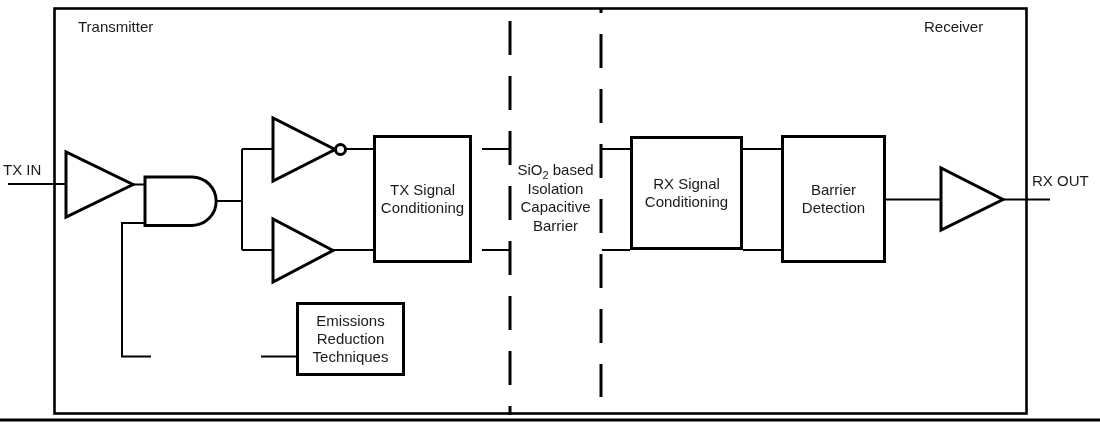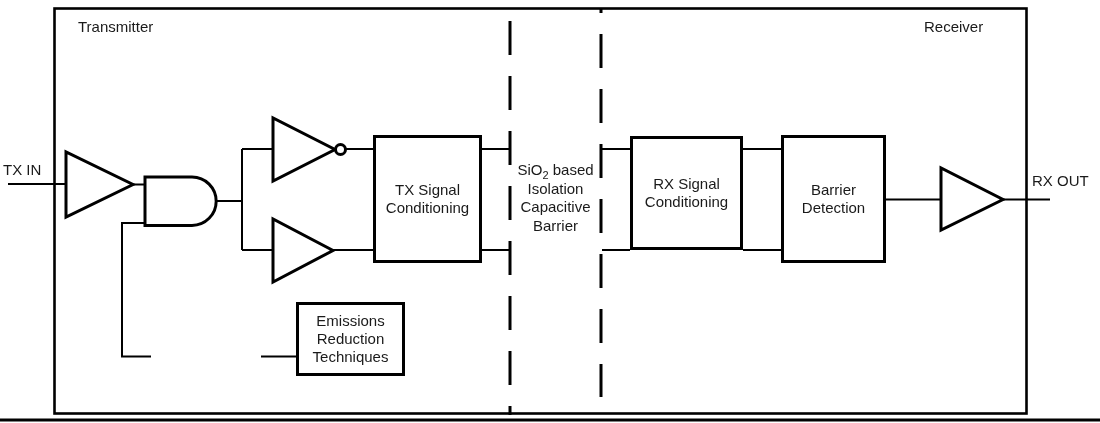--- a/index.html
+++ b/index.html
@@ -11,21 +11,21 @@
   svg.geometry{position:absolute;left:0;top:0;width:1100px;height:423px;}
   .lbl{position:absolute;font-size:15px;line-height:18px;white-space:nowrap;}
   .block{
     position:absolute;background:#ffffff;border:3px solid #000000;
     display:flex;flex-direction:column;align-items:center;justify-content:center;
     font-size:15px;line-height:18px;text-align:center;box-sizing:border-box;
   }
   .center-text{text-align:center;white-space:nowrap;}
   sub.iso-sub{font-size:11px;line-height:0;}
   
-  #blk-tx-cond{left:373px;top:135px;width:109px;height:128px;}
+  #blk-tx-cond{left:373px;top:135px;width:99px;height:128px;}
   #blk-rx-cond{left:630px;top:136px;width:113px;height:114px;}
   #blk-envelope{left:781px;top:135px;width:105px;height:128px;}
   #blk-oscillator{left:151px;top:320px;width:110px;height:72px;}
   #blk-emissions{left:296px;top:302px;width:109px;height:74px;}
   #lbl-transmitter{left:78px;top:18px;}
   #lbl-receiver{left:924px;top:18px;}
   #lbl-tx-in{left:3px;top:161px;}
   #lbl-rx-out{left:1032px;top:172px;}
   #lbl-ook{left:106px;top:127px;width:100px;text-align:center;line-height:17px;}
   #lbl-barrier{left:505px;top:161px;width:101px;text-align:center;line-height:18.5px;}

